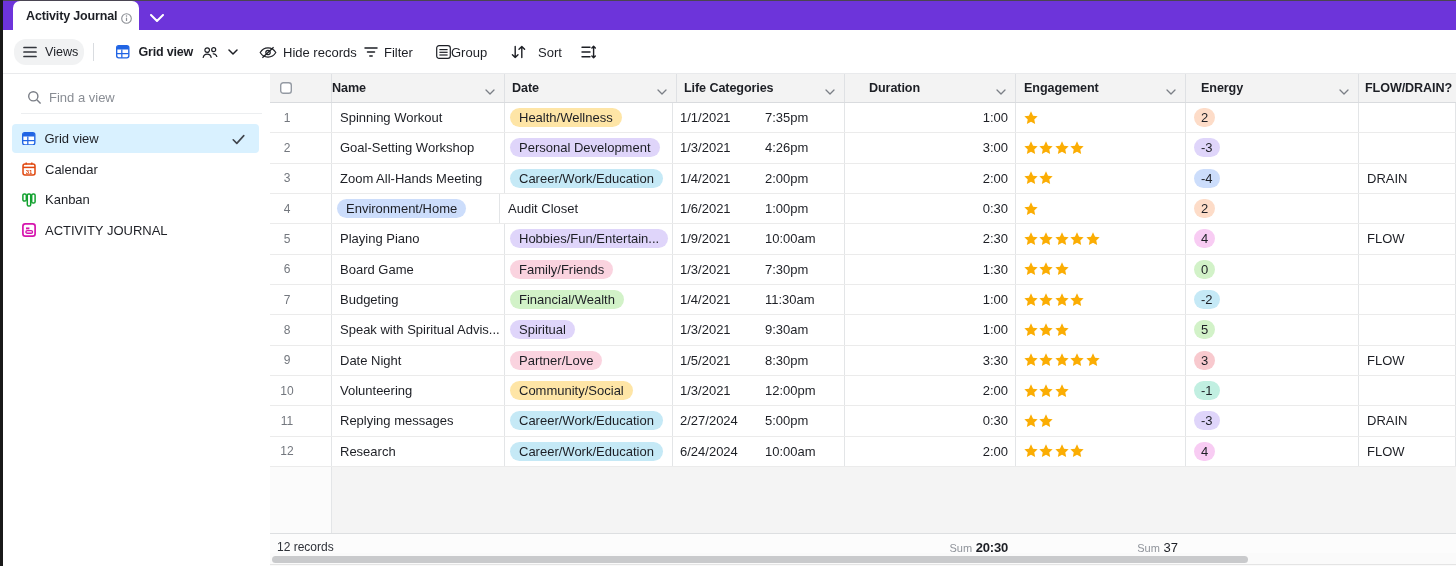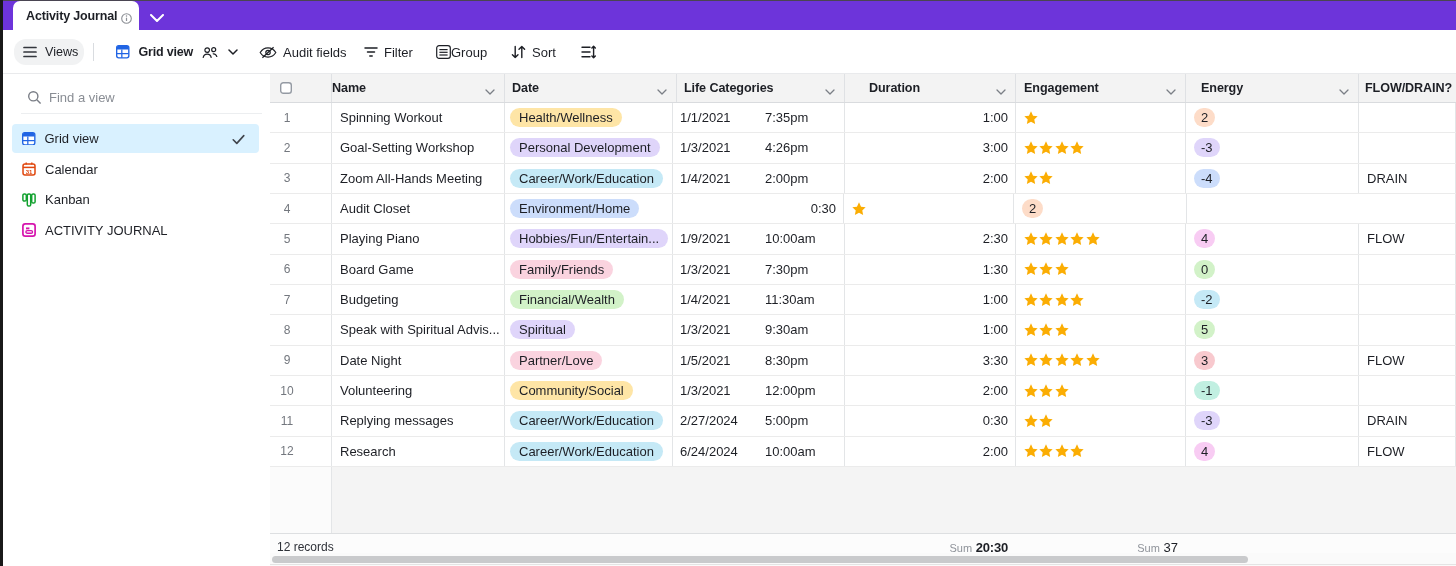--- a/index.html
+++ b/index.html
@@ -121,21 +121,21 @@
       </span>
     </div>
     <div class="tbi" style="left:256px">
       <svg width="18" height="13" viewBox="0 0 18 13" fill="none">
         <g stroke="#1d1f25" stroke-width="1.2" fill="none">
           <path d="M1.2 6.5C3.1 3.4 5.7 1.9 9 1.9s5.9 1.5 7.8 4.6C14.9 9.6 12.3 11.1 9 11.1S3.1 9.6 1.2 6.5z"></path>
           <circle cx="9" cy="6.5" r="2.2"></circle>
           <line x1="3.4" y1="11.8" x2="14.6" y2="1.2" stroke-width="1.25"></line>
         </g>
       </svg>
-      <span class="tlabel" style="margin-left:6px">Audit fields</span>
+      <span class="tlabel" style="margin-left:6px">Hide records</span>
     </div>
     <div class="tbi" style="left:361px">
       <svg width="14" height="12" viewBox="0 0 14 12" fill="none">
         <g stroke="#1d1f25" stroke-width="1.5" stroke-linecap="round">
           <line x1="1" y1="2" x2="13" y2="2"></line>
           <line x1="3.5" y1="6" x2="10.5" y2="6"></line>
           <line x1="5.8" y1="10" x2="8.2" y2="10"></line>
         </g>
       </svg>
       <span class="tlabel" style="margin-left:6px">Filter</span>
@@ -151,21 +151,21 @@
       </svg>
       <span class="tlabel" style="">Group</span>
     </div>
     <div class="tbi" style="left:508px">
       <svg width="15" height="14" viewBox="0 0 15 14" fill="none">
         <g stroke="#1d1f25" stroke-width="1.4" fill="none" stroke-linecap="round" stroke-linejoin="round">
           <path d="M4.2 1.5v11M4.2 12.5L1.4 9.7M4.2 12.5l2.8-2.8"></path>
           <path d="M10.8 12.5v-11M10.8 1.5L8 4.3M10.8 1.5l2.8 2.8"></path>
         </g>
       </svg>
-      <span class="tlabel" style="margin-left:6px">Sort</span>
+      <span class="tlabel" style="margin-left:12px">Sort</span>
     </div>
     <div class="tbi" style="left:578px">
       <svg width="15" height="14" viewBox="0 0 15 14" fill="none">
         <g stroke="#1d1f25" stroke-width="1.4" fill="none" stroke-linecap="round" stroke-linejoin="round">
           <path d="M1 2.2h8M1 7h8M1 11.8h8"></path>
           <path d="M12.6 1.3v11.4M12.6 1.3l-1.7 1.7M12.6 1.3l1.7 1.7M12.6 12.7L10.9 11M12.6 12.7l1.7-1.7"></path>
         </g>
       </svg>
     </div>
   </div>
@@ -359,23 +359,27 @@
         </div>
         <div class="cell c6">
           <span class="epill" style="background:#CCDDFB">-4</span>
         </div>
         <div class="cell c7 flow">DRAIN</div>
       </div>
       <div class="grow">
         <div class="cell c0 rncell">
           <div class="rn">4</div>
         </div>
+        <div class="cell c2">
+          <span class="pill" style="background:#CCDDFB">Environment/Home</span>
+        </div>
         <div class="cell c1 namecell">Audit Closet</div>
-        <div class="cell c2">
-          <span class="pill" style="background:#CCDDFB">Environment/Home</span>
+        <div class="cell c3 dcell">
+          <span class="dd">1/6/2021</span>
+          <span>1:00pm</span>
         </div>
         <div class="cell c4 dur">0:30</div>
         <div class="cell c5">
           <span class="stw">
             <svg class="st" viewBox="0 0 24 24">
               <path fill="#FBAD03" d="M12 0.6l3.5 7.4 7.9 1-5.8 5.6 1.5 7.8-7.1-3.9-7.1 3.9 1.5-7.8L0.6 9l7.9-1z"></path>
             </svg>
           </span>
         </div>
         <div class="cell c6">

